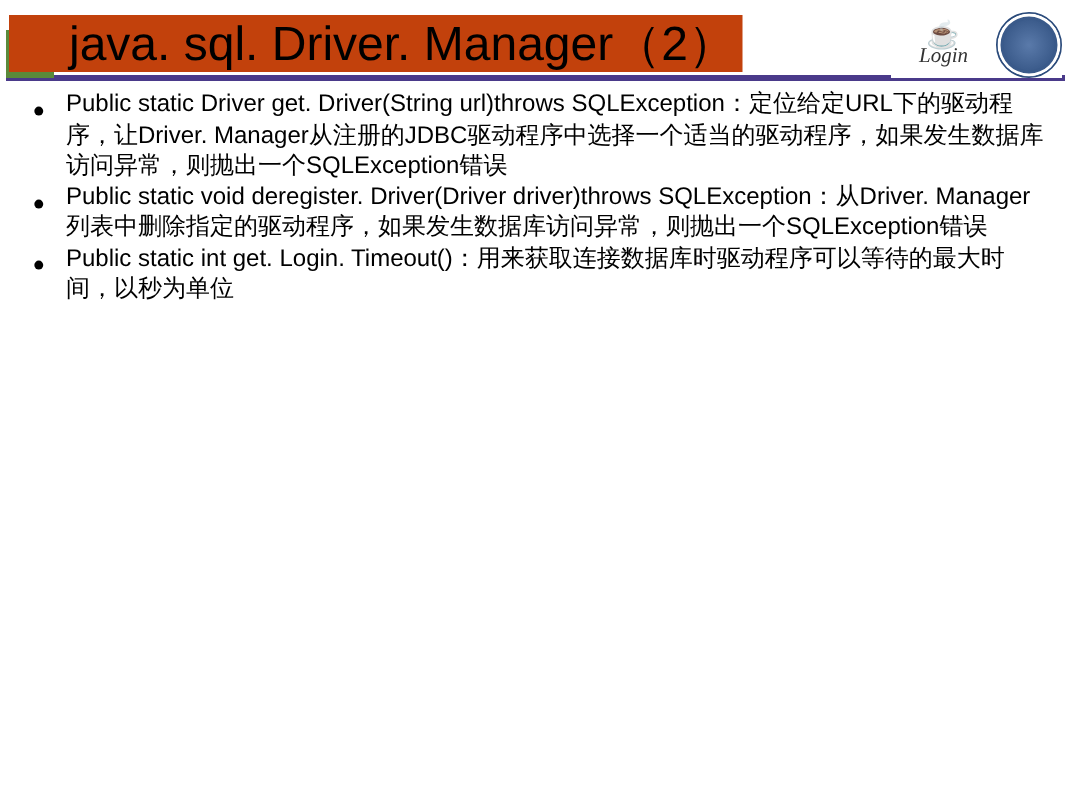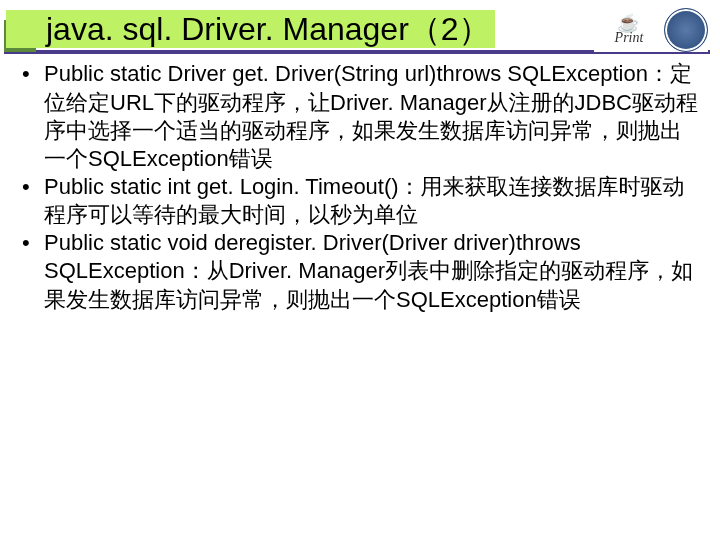--- a/index.html
+++ b/index.html
@@ -33,21 +33,21 @@
     height: 4px;
     background: #4a3a8a;
     z-index: 0;
   }
   .title {
     position: relative;
     z-index: 2;
     font-size: 32px;
     font-weight: normal;
     color: #000;
-    background: #bef264;
+    background: #c2410c;
     display: inline-block;
     padding: 0 4px 0 40px;
     margin-left: 6px;
     line-height: 1.2;
   }
   .logos {
     position: absolute;
     top: 8px;
     right: 12px;
     display: flex;
@@ -89,21 +89,21 @@
     padding: 4px 20px 0 22px;
   }
   ul {
     list-style: none;
     padding: 0;
     margin: 0;
   }
   li {
     position: relative;
     padding-left: 22px;
-    font-size: 22px;
+    font-size: 16px;
     line-height: 1.28;
     color: #000;
     margin-bottom: 0;
     word-break: break-word;
   }
   li::before {
     content: "•";
     position: absolute;
     left: 0;
     top: 0;
@@ -114,25 +114,25 @@
 </head>
 <body>
 
 <div class="header">
   <div class="corner-accent"></div>
   <div class="title-line"></div>
   <div class="title">java. sql. Driver. Manager（2）</div>
   <div class="logos">
     <div class="java-logo">
       <div class="java-cup">☕</div>
-      <div class="java-text">Print</div>
+      <div class="java-text">Login</div>
     </div>
     <div class="school-logo"></div>
   </div>
 </div>
 
 <div class="content">
   <ul>
     <li>Public static Driver get. Driver(String url)throws SQLException：定位给定URL下的驱动程序，让Driver. Manager从注册的JDBC驱动程序中选择一个适当的驱动程序，如果发生数据库访问异常，则抛出一个SQLException错误</li>
+    <li>Public static void deregister. Driver(Driver driver)throws SQLException：从Driver. Manager列表中删除指定的驱动程序，如果发生数据库访问异常，则抛出一个SQLException错误</li>
     <li>Public static int get. Login. Timeout()：用来获取连接数据库时驱动程序可以等待的最大时间，以秒为单位</li>
-    <li>Public static void deregister. Driver(Driver driver)throws SQLException：从Driver. Manager列表中删除指定的驱动程序，如果发生数据库访问异常，则抛出一个SQLException错误</li>
   </ul>
 </div>
 
 </body></html>

